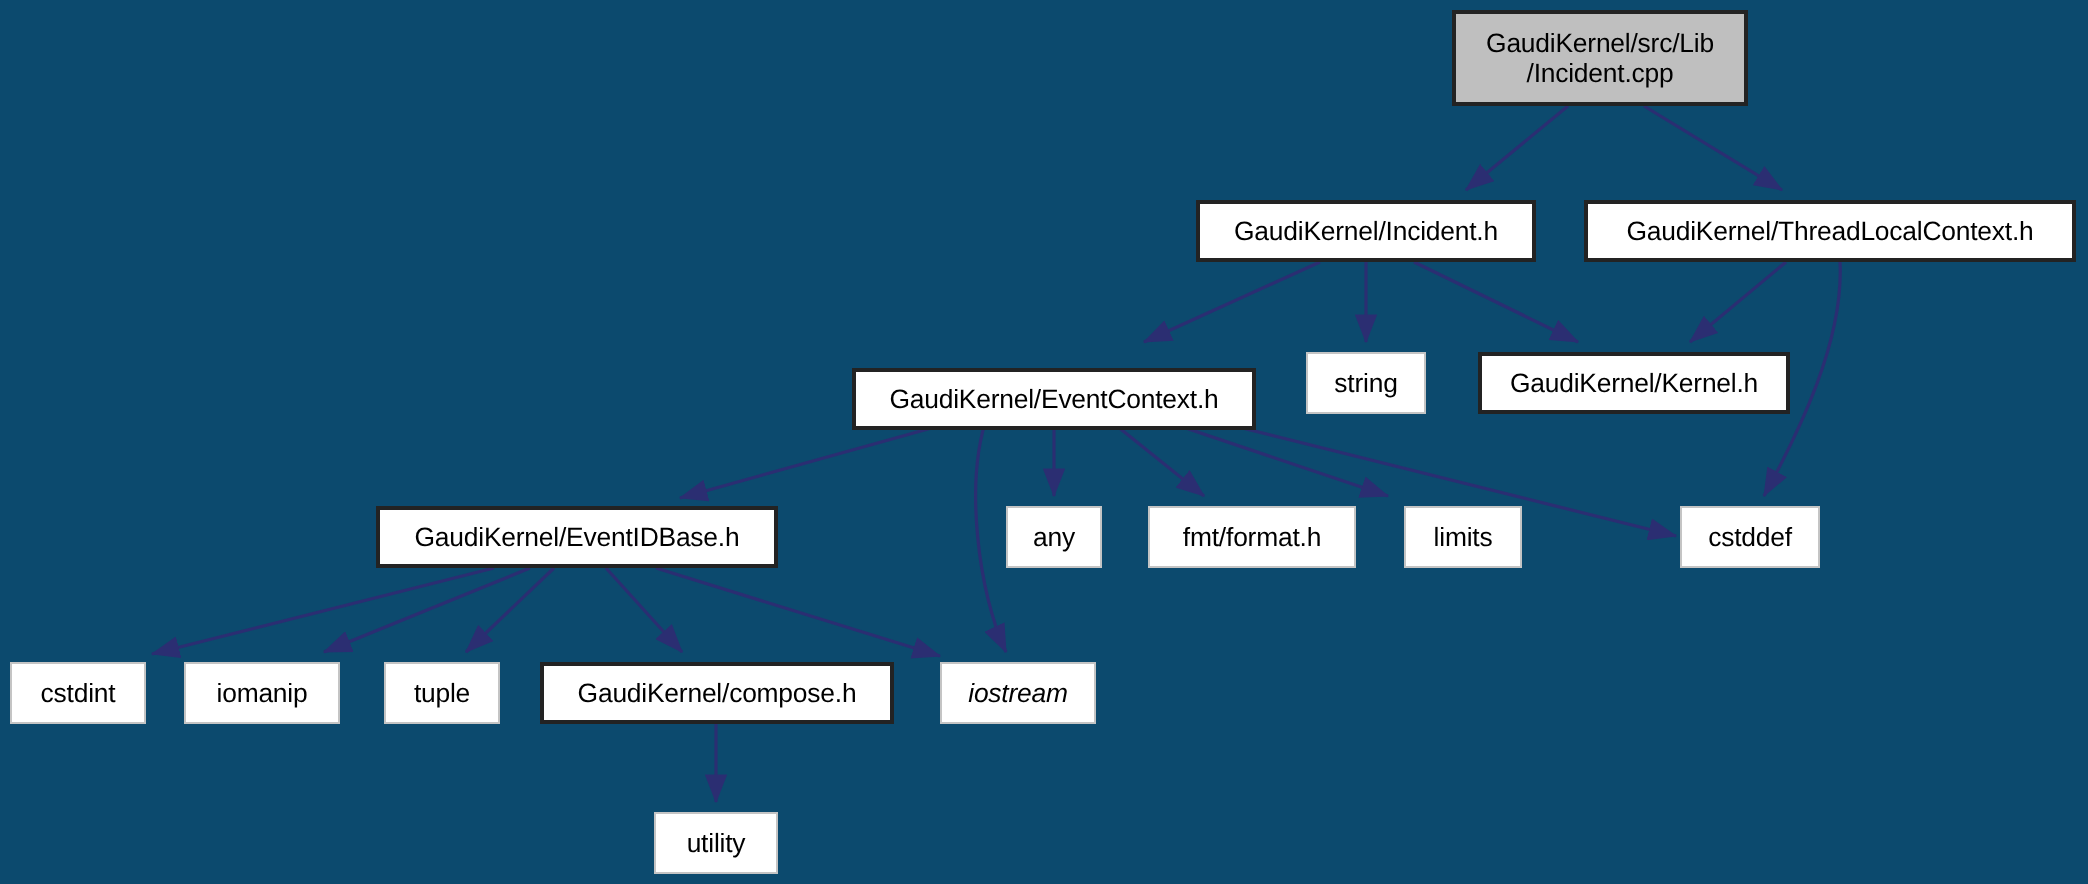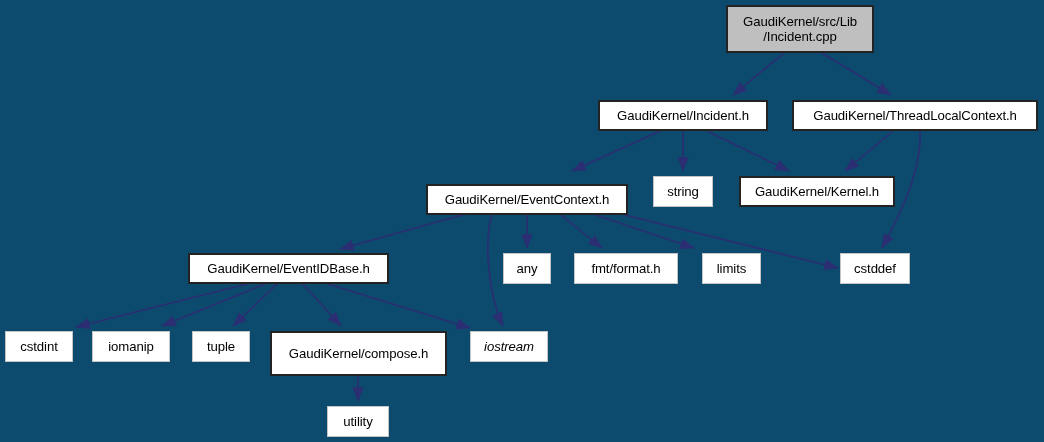--- a/index.html
+++ b/index.html
@@ -90,17 +90,17 @@
       <div class="node sys" style="left: 653px; top: 176px; width: 60px; height: 31px;">string</div>
       <div class="node local" style="left: 739px; top: 176px; width: 156px; height: 31px;">GaudiKernel/Kernel.h</div>
       <div class="node local" style="left: 188px; top: 253px; width: 201px; height: 31px;">GaudiKernel/EventIDBase.h</div>
       <div class="node sys" style="left: 503px; top: 253px; width: 48px; height: 31px;">any</div>
       <div class="node sys" style="left: 574px; top: 253px; width: 104px; height: 31px;">fmt/format.h</div>
       <div class="node sys" style="left: 702px; top: 253px; width: 59px; height: 31px;">limits</div>
       <div class="node sys" style="left: 840px; top: 253px; width: 70px; height: 31px;">cstddef</div>
       <div class="node sys" style="left: 5px; top: 331px; width: 68px; height: 31px; text-align: right;">cstdint</div>
       <div class="node sys" style="left: 92px; top: 331px; width: 78px; height: 31px;">iomanip</div>
       <div class="node sys" style="left: 192px; top: 331px; width: 58px; height: 31px;">tuple</div>
-      <div class="node local" style="left: 270px; top: 331px; width: 177px; height: 45px;">GaudiKernel/compose.h</div>
+      <div class="node local" style="left: 270px; top: 331px; width: 177px; height: 31px;">GaudiKernel/compose.h</div>
       <div class="node sys" style="left: 470px; top: 331px; width: 78px; height: 31px; font-style: italic;">iostream</div>
       <div class="node sys" style="left: 327px; top: 406px; width: 62px; height: 31px;">utility</div>
     </div>
 </div>
 
 </body></html>

